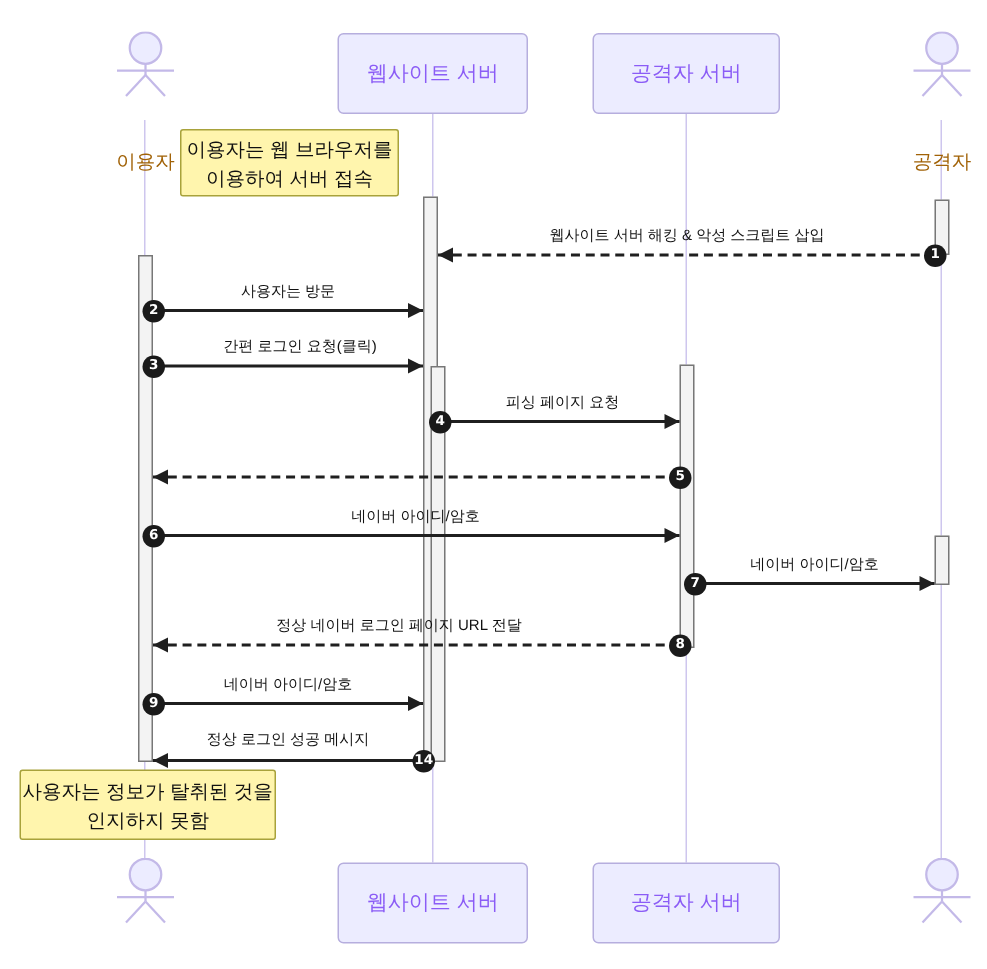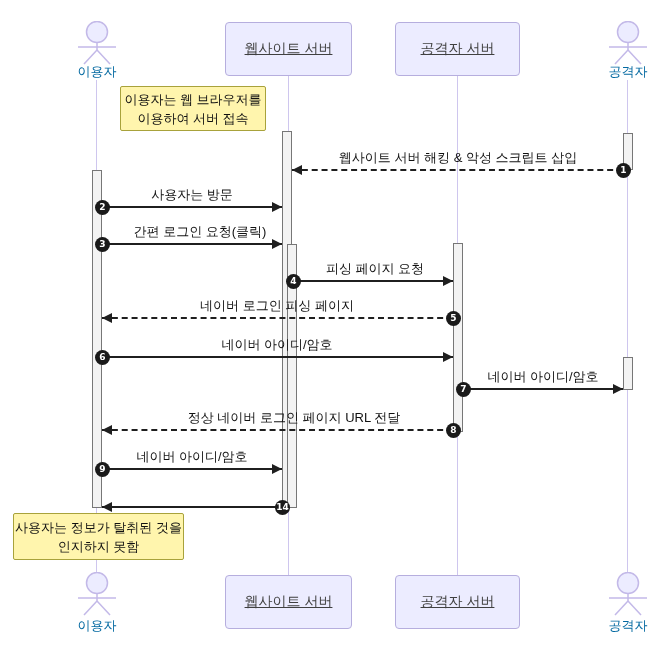--- a/index.html
+++ b/index.html
@@ -21,25 +21,25 @@
   #canvas{
     position:relative;width:658px;height:646px;background:#ffffff;
     font-family:"Liberation Sans","DejaVu Sans",sans-serif;color:var(--text);
     overflow:hidden;
   }
   .lifeline{position:absolute;width:1px;background:var(--lifeline)}
   .pbox{
     position:absolute;background:var(--participant-fill);
     border:1px solid var(--participant-border);border-radius:4px;
     display:flex;align-items:center;justify-content:center;
-    font-size:14px;color:#404040;white-space:nowrap;text-decoration:underline;
+    font-size:14px;color:#8b5cf6;white-space:nowrap;
   }
   .actor-label{
     position:absolute;transform:translateX(-50%);
-    font-size:13px;color:#0369a1;white-space:nowrap;height:16px;line-height:16px;
+    font-size:13px;color:#a16207;white-space:nowrap;height:16px;line-height:16px;margin-top:36px;
   }
   .actor-figure{position:absolute;width:44px;height:46px}
   .actor-figure circle{fill:var(--participant-fill);stroke:var(--actor-stroke);stroke-width:1.5px}
   .actor-figure line{stroke:var(--actor-stroke);stroke-width:1.5px}
   .bar{
     position:absolute;width:10px;background:var(--activation-fill);
     border:1px solid var(--activation-border);
   }
   .note{
     position:absolute;background:var(--note-fill);border:1px solid var(--note-border);
@@ -52,21 +52,21 @@
   .ah.r{border-left:10px solid var(--arrow)}
   .ah.l{border-right:10px solid var(--arrow)}
   .num{
     position:absolute;width:15px;height:15px;border-radius:50%;
     background:var(--number-bg);color:var(--number-text);
     font-size:9px;font-weight:bold;line-height:15px;text-align:center;
     font-family:"DejaVu Sans",sans-serif;
   }
   .msg{
     position:absolute;transform:translateX(-50%);height:16px;line-height:16px;
-    font-size:13px;white-space:nowrap;color:var(--text);
+    font-size:10px;white-space:nowrap;color:var(--text);
   }
 </style>
 </head>
 <body>
 
 <div id="canvas">
 
   <div class="lifeline" style="left:96px;top:80px;height:492px"></div>
   <div class="lifeline" style="left:288px;top:76px;height:499px"></div>
   <div class="lifeline" style="left:457px;top:76px;height:499px"></div>
@@ -101,45 +101,45 @@
   <div class="msg" style="left:200px;top:224px">간편 로그인 요청(클릭)</div>
   <div class="mline" style="left:102px;top:243px;width:180px"></div>
   <div class="ah r" style="left:272px;top:239px"></div>
   <div class="num" style="left:95px;top:237px">3</div>
 
   <div class="msg" style="left:375px;top:261px">피싱 페이지 요청</div>
   <div class="mline" style="left:295px;top:280px;width:158px"></div>
   <div class="ah r" style="left:443px;top:276px"></div>
   <div class="num" style="left:286px;top:274px">4</div>
 
-  <div class="msg" style="left:277px;top:298px">네이버 로그인 피싱 페이지</div>
   <div class="mline dashed" style="left:102px;top:317px;width:351px"></div>
   <div class="ah l" style="left:102px;top:313px"></div>
   <div class="num" style="left:446px;top:311px">5</div>
 
   <div class="msg" style="left:277px;top:337px">네이버 아이디/암호</div>
   <div class="mline" style="left:102px;top:356px;width:351px"></div>
   <div class="ah r" style="left:443px;top:352px"></div>
   <div class="num" style="left:95px;top:350px">6</div>
 
   <div class="msg" style="left:543px;top:369px">네이버 아이디/암호</div>
   <div class="mline" style="left:463px;top:388px;width:160px"></div>
   <div class="ah r" style="left:613px;top:384px"></div>
   <div class="num" style="left:456px;top:382px">7</div>
 
-  <div class="msg" style="left:294px;top:410px">정상 네이버 로그인 페이지 URL 전달</div>
+  <div class="msg" style="left:266px;top:410px">정상 네이버 로그인 페이지 URL 전달</div>
   <div class="mline dashed" style="left:102px;top:429px;width:351px"></div>
   <div class="ah l" style="left:102px;top:425px"></div>
   <div class="num" style="left:446px;top:423px">8</div>
 
   <div class="msg" style="left:192px;top:449px">네이버 아이디/암호</div>
   <div class="mline" style="left:102px;top:468px;width:180px"></div>
   <div class="ah r" style="left:272px;top:464px"></div>
   <div class="num" style="left:95px;top:462px">9</div>
 
+  <div class="msg" style="left:192px;top:486px">정상 로그인 성공 메시지</div>
   <div class="mline" style="left:102px;top:506px;width:180px"></div>
   <div class="ah l" style="left:102px;top:502px"></div>
   <div class="num" style="left:275px;top:500px">14</div>
 
   <svg class="actor-figure" viewBox="0 0 44 46" style="left:75px;top:21px">
     <circle cx="22" cy="11" r="10.5"></circle>
     <line x1="22" y1="21.5" x2="22" y2="29"></line>
     <line x1="3" y1="26" x2="41" y2="26"></line>
     <line x1="22" y1="29" x2="9" y2="43"></line>
     <line x1="22" y1="29" x2="35" y2="43"></line>

